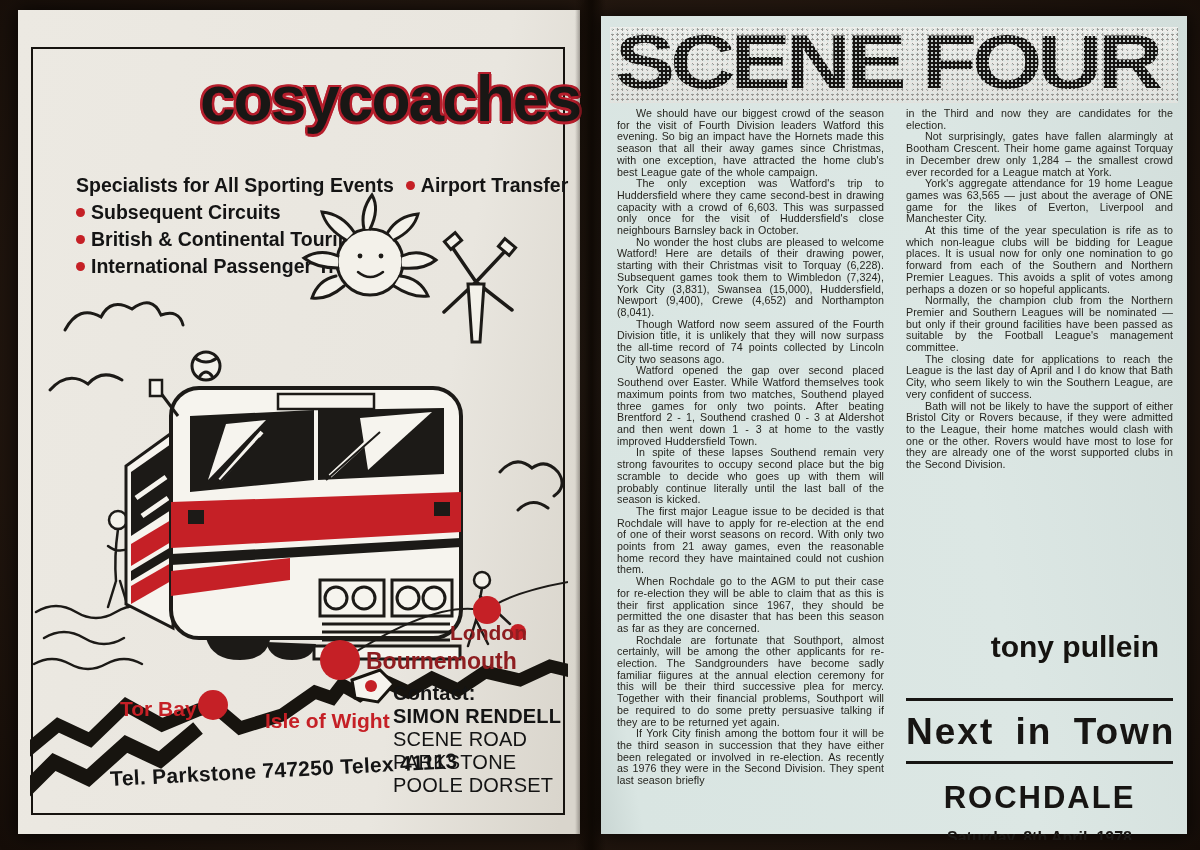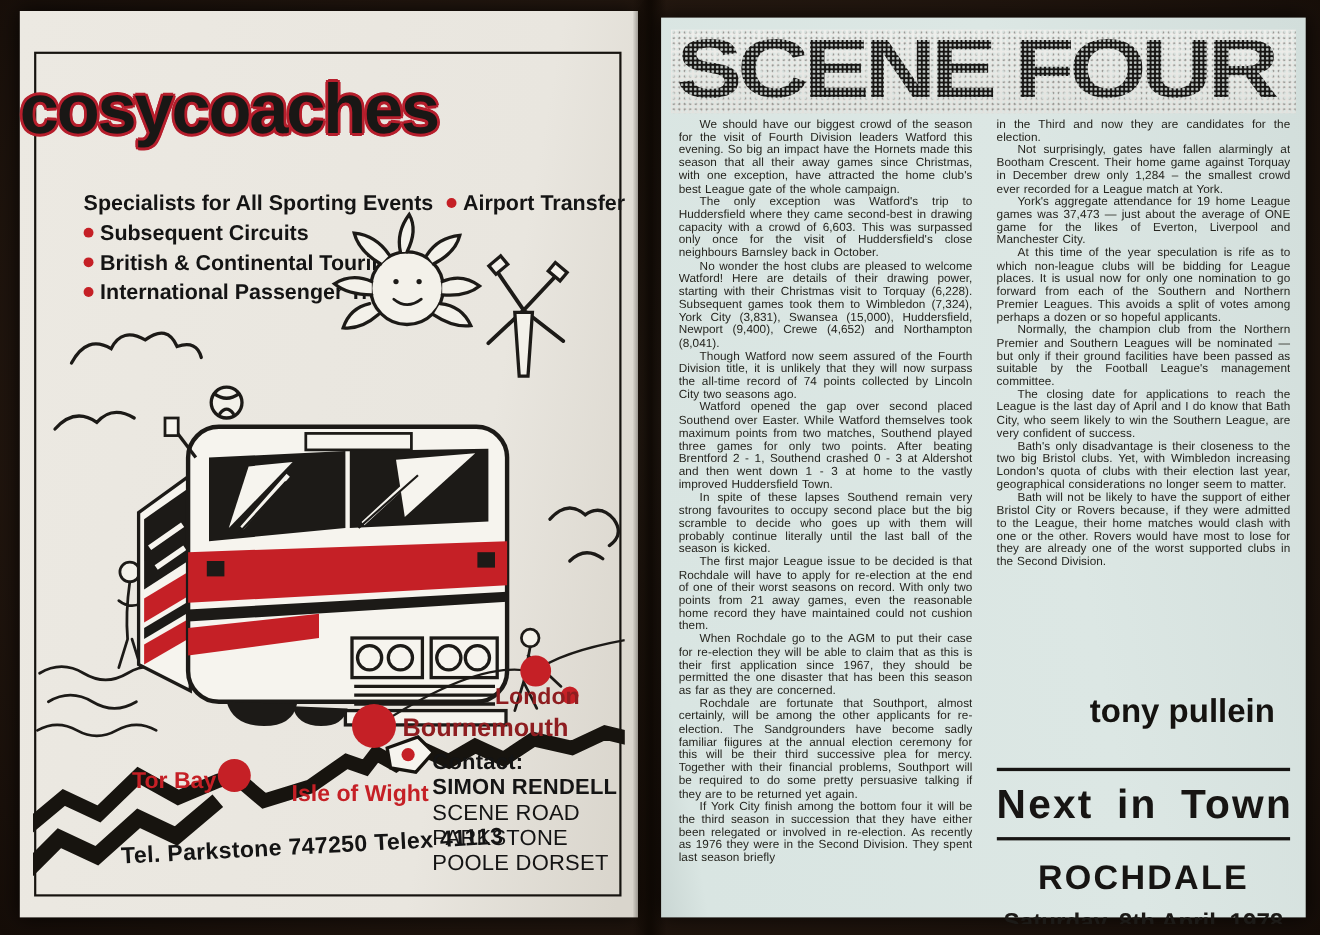--- a/index.html
+++ b/index.html
@@ -18,21 +18,21 @@
     left:601px;top:16px;width:586px;height:818px;
     background:linear-gradient(80deg,#c9d6d3 0%,#d9e5e2 6%,#dce7e4 60%,#d2dedb 100%);
   }
   .gutter{
     position:absolute;left:575px;top:0;width:31px;height:850px;
     background:linear-gradient(90deg,rgba(20,12,6,0) 0%,rgba(15,9,4,.85) 45%,rgba(15,9,4,.9) 55%,rgba(20,12,6,0) 100%);
   }
   
   .ad-frame{position:absolute;left:13px;top:37px;right:15px;bottom:19px;border:2px solid #16130f;}
   .logo{
-    position:absolute;left:0;right:0;top:52px;text-align:left;
+    position:absolute;left:0;right:0;top:52px;text-align:right;
     font-size:64px;font-weight:bold;letter-spacing:-2px;color:#191715;
     text-shadow:
       2.5px 0 0 #b61e2c,-2.5px 0 0 #b61e2c,0 2.5px 0 #b61e2c,0 -2.5px 0 #b61e2c,
       2px 2px 0 #b61e2c,-2px -2px 0 #b61e2c,2px -2px 0 #b61e2c,-2px 2px 0 #b61e2c;
   }
   .taglines{position:absolute;left:58px;top:162px;width:470px;color:#141414;}
   .tag-row{font-size:19.5px;font-weight:bold;line-height:27px;white-space:nowrap;}
   .tag-row .dot{
     display:inline-block;width:9px;height:9px;border-radius:50%;
     background:#c52026;margin-right:6px;vertical-align:2px;
@@ -78,21 +78,21 @@
     text-align:right;padding-right:14px;margin-top:10px;
     font-size:30px;font-weight:bold;letter-spacing:0;color:#151310;
   }
   .nit{margin-top:34px;}
   .rule{height:3px;background:#171513;margin:0;}
   .nit-heading{
     margin:10px 16px 8px 0;text-align:left;font-size:37px;font-weight:bold;
     letter-spacing:2px;word-spacing:9px;color:#171513;white-space:nowrap;
   }
   .opponent{margin:16px 0 8px 0;text-align:center;font-size:31px;font-weight:bold;letter-spacing:2px;color:#171513;}
-  .fixture{text-align:center;font-size:22px;font-weight:bold;line-height:27px;color:#1c1a17;margin-bottom:14px;}
+  .fixture{text-align:center;font-size:16px;font-weight:bold;line-height:27px;color:#1c1a17;margin-bottom:14px;}
   
   .illus svg{width:100%;height:100%;}
 </style>
 </head>
 <body>
 
 <div class="page page-left">
   <div class="ad-frame"></div>
 
   <div class="logo">cosycoaches</div>
@@ -249,25 +249,24 @@
       <p>The first major League issue to be decided is that Rochdale will have to apply for re-election at the end of one of their worst seasons on record. With only two points from 21 away games, even the reasonable home record they have maintained could not cushion them.</p>
       <p>When Rochdale go to the AGM to put their case for re-election they will be able to claim that as this is their first application since 1967, they should be permitted the one disaster that has been this season as far as they are concerned.</p>
       <p>Rochdale are fortunate that Southport, almost certainly, will be among the other applicants for re-election. The Sandgrounders have become sadly familiar fiigures at the annual election ceremony for this will be their third successive plea for mercy. Together with their financial problems, Southport will be required to do some pretty persuasive talking if they are to be returned yet again.</p>
       <p>If York City finish among the bottom four it will be the third season in succession that they have either been relegated or involved in re-election. As recently as 1976 they were in the Second Division. They spent last season briefly</p>
     </div>
 
     <div class="col">
       <div class="col2-text">
         <p class="cont">in the Third and now they are candidates for the election.</p>
         <p>Not surprisingly, gates have fallen alarmingly at Bootham Crescent. Their home game against Torquay in December drew only 1,284 – the smallest crowd ever recorded for a League match at York.</p>
-        <p>York's aggregate attendance for 19 home League games was 37,473 — just about the average of ONE game for the likes of Everton, Liverpool and Manchester City.</p>
+        <p>York's aggregate attendance for 19 home League games was 63,565 — just about the average of ONE game for the likes of Everton, Liverpool and Manchester City.</p>
         <p>At this time of the year speculation is rife as to which non-league clubs will be bidding for League places. It is usual now for only one nomination to go forward from each of the Southern and Northern Premier Leagues. This avoids a split of votes among perhaps a dozen or so hopeful applicants.</p>
         <p>Normally, the champion club from the Northern Premier and Southern Leagues will be nominated — but only if their ground facilities have been passed as suitable by the Football League's management committee.</p>
         <p>The closing date for applications to reach the League is the last day of April and I do know that Bath City, who seem likely to win the Southern League, are very confident of success.</p>
-        <p>Bath's only disadvantage is their closeness to the two big Bristol clubs. Yet, with Wimbledon increasing London's quota of clubs with their election last year, geographical considerations no longer seem to matter.</p>
         <p>Bath will not be likely to have the support of either Bristol City or Rovers because, if they were admitted to the League, their home matches would clash with one or the other. Rovers would have most to lose for they are already one of the worst supported clubs in the Second Division.</p>
       </div>
 
       <div class="byline">tony pullein</div>
 
       <div class="nit">
         <div class="rule"></div>
         <div class="nit-heading">Next in Town</div>
         <div class="rule"></div>
         <div class="opponent">ROCHDALE</div>

